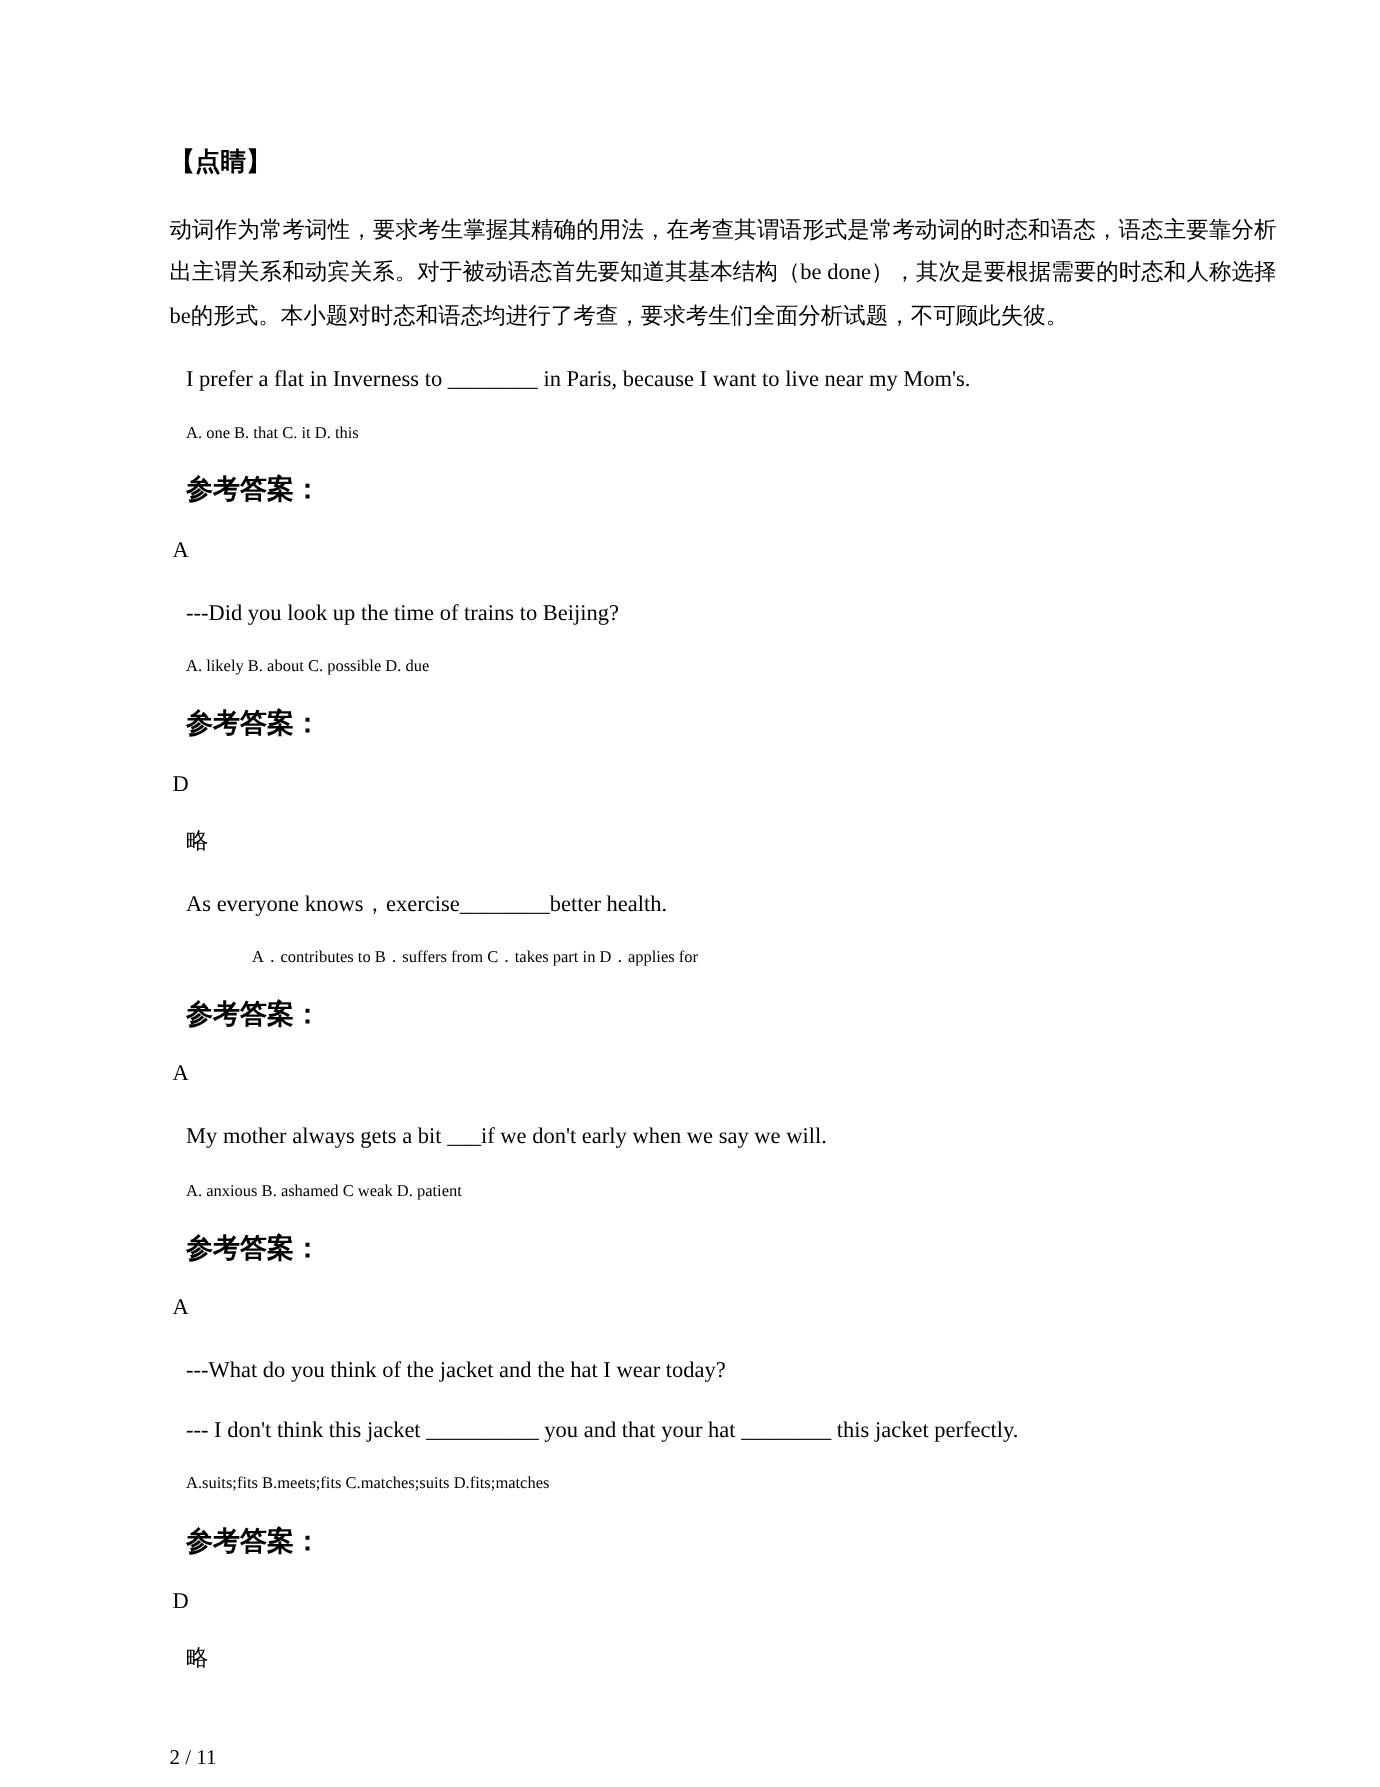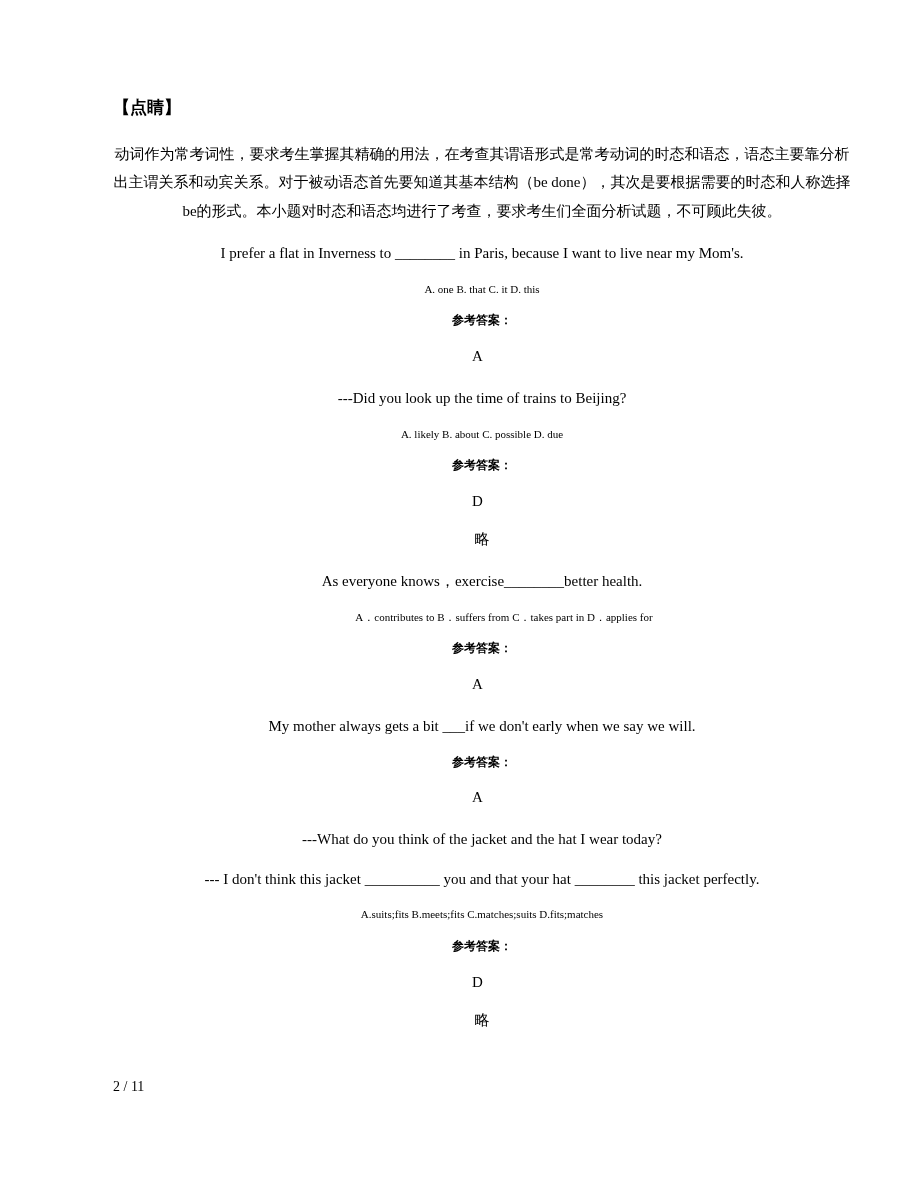--- a/index.html
+++ b/index.html
@@ -42,21 +42,21 @@
       margin-bottom: 4px;
     }
 
     .options-line {
       font-size: 11px;
       margin-bottom: 4px;
       line-height: 1.9;
     }
 
     .answer-label {
-      font-size: 12px;
+      font-size: 18px;
       font-weight: bold;
       color: #000;
       margin-bottom: 4px;
     }
 
     .answer-value {
       font-size: 15px;
       margin-bottom: 4px;
       margin-left: 2px;
     }
@@ -72,21 +72,20 @@
       margin-top: 40px;
       color: #000;
     }
 
     .indent-half {
       padding-left: 2em;
     }
 
     .block {
       margin-bottom: 14px;
-      text-align: center;
     }
   </style>
 </head>
 <body>
 
 <div class="section-title">【点睛】</div>
 
 <div class="paragraph block">动词作为常考词性，要求考生掌握其精确的用法，在考查其谓语形式是常考动词的时态和语态，语态主要靠分析出主谓关系和动宾关系。对于被动语态首先要知道其基本结构（be done），其次是要根据需要的时态和人称选择be的形式。本小题对时态和语态均进行了考查，要求考生们全面分析试题，不可顾此失彼。</div>
 
 <div class="question-block block">
@@ -106,20 +105,21 @@
 
 <div class="question-block block">
   <div class="question-text">As everyone knows，exercise________better health.</div>
   <div class="options-line indent-half">　　A．contributes to  B．suffers from  C．takes part in  D．applies for</div>
   <div class="answer-label">参考答案：</div>
   <div class="answer-value">A</div>
 </div>
 
 <div class="question-block block">
   <div class="question-text">My mother always gets a bit ___if we don't early when we say we will.</div>
+  <div class="options-line">   A. anxious    B. ashamed    C weak    D. patient</div>
   <div class="answer-label">参考答案：</div>
   <div class="answer-value">A</div>
 </div>
 
 <div class="question-block block">
   <div class="question-text">---What do you think of the jacket and the hat I wear today?</div>
   <div class="question-text">   --- I don't think this jacket __________ you and that your hat ________ this jacket perfectly.</div>
   <div class="options-line">   A.suits;fits    B.meets;fits    C.matches;suits    D.fits;matches</div>
   <div class="answer-label">参考答案：</div>
   <div class="answer-value">D</div>

